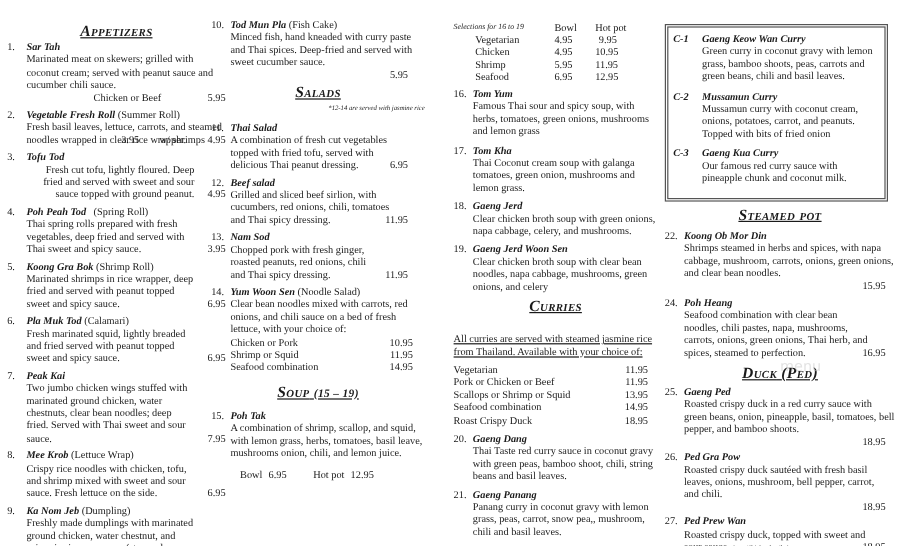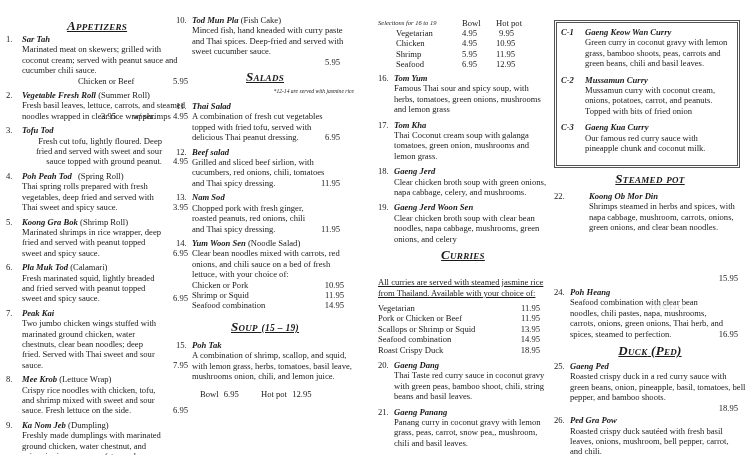--- a/index.html
+++ b/index.html
@@ -330,26 +330,26 @@
     <div class="body">
       <span class="name">Gaeng Kua Curry</span>
       <span class="desc">Our famous red curry sauce with pineapple chunk and coconut milk.</span>
     </div>
   </div>
 </div>
 
 <div class="col c4" style="top:171px;">
   <div class="section-title" style="margin-bottom:4px;">Steamed pot</div>
 
-  <div class="item" style="margin-bottom:4px;gap:19px;">
+  <div class="item" style="margin-bottom:4px;">
     <span class="num">22.</span>
     <div class="body">
       <span class="name">Koong Ob Mor Din</span>
       <span class="desc">Shrimps steamed in herbs and spices, with napa cabbage, mushroom, carrots, onions, green onions, and clear bean noodles.</span>
-      <span class="price-right" style="padding-right:8px;margin-top:40px;">15.95</span>
+      <span class="price-right" style="padding-right:8px;">15.95</span>
     </div>
   </div>
   <div class="item" style="margin-bottom:4px;">
     <span class="num">24.</span>
     <div class="body" style="position:relative;">
       <span class="name">Poh Heang</span>
       <span class="desc" style="padding-right:18px;">Seafood combination with clear bean noodles, chili pastes, napa, mushrooms, carrots, onions, green onions, Thai herb, and spices, steamed to perfection.</span>
       <span style="position:absolute; right:8px; bottom:0;">16.95</span>
     </div>
   </div>

